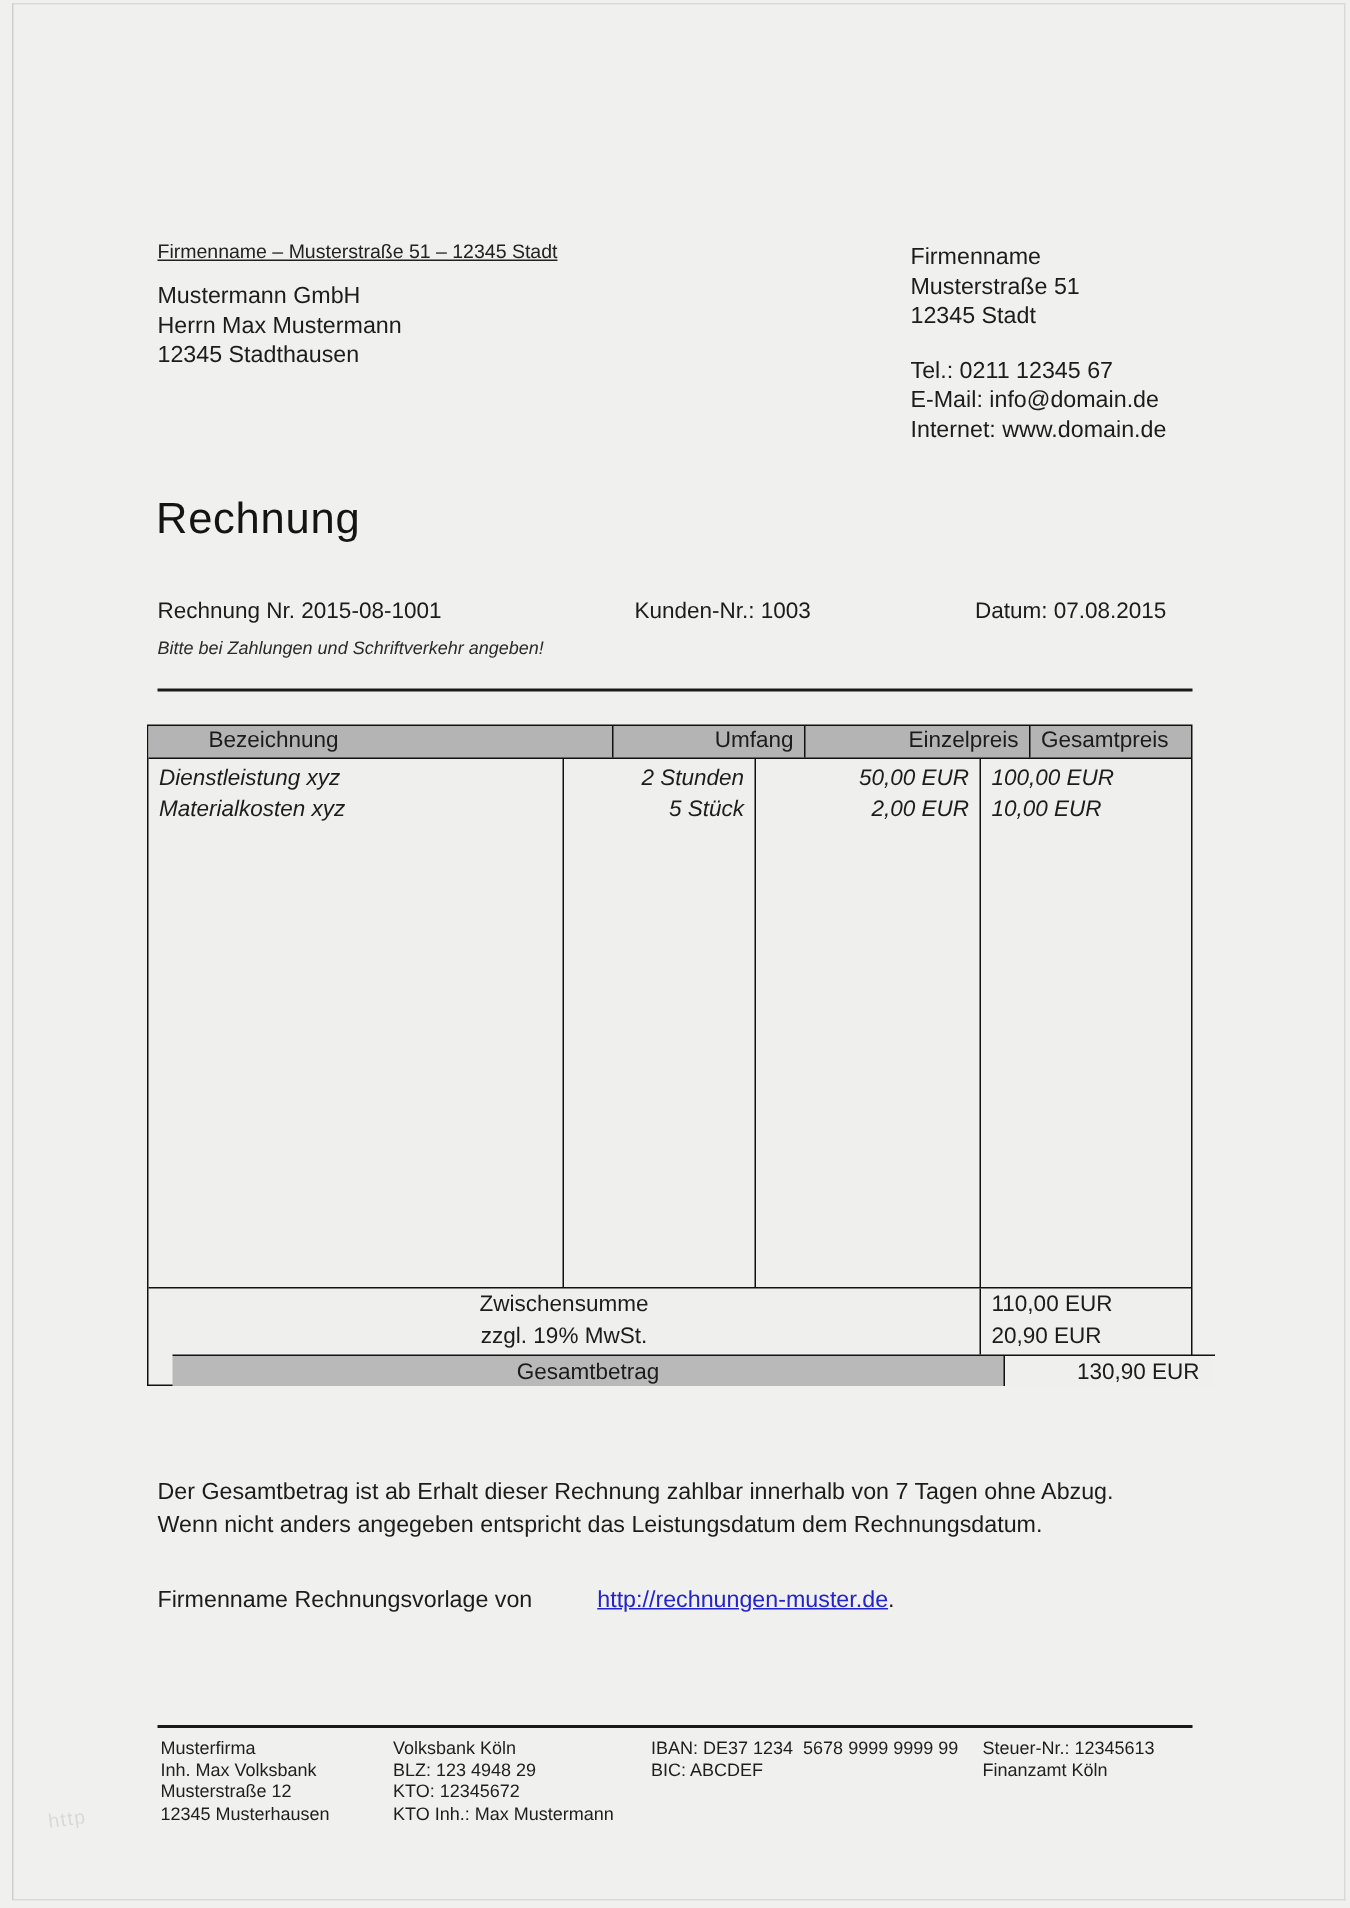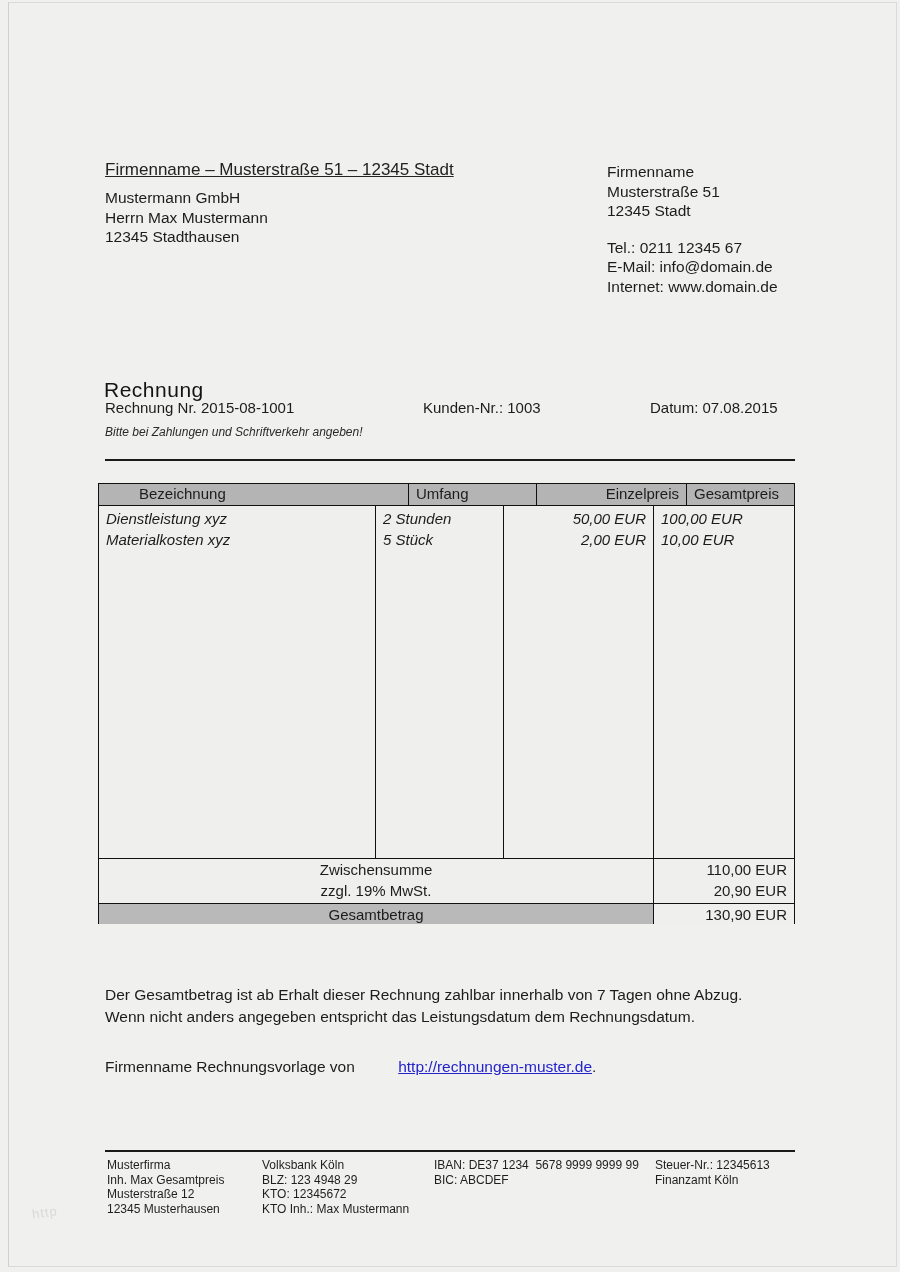--- a/index.html
+++ b/index.html
@@ -22,34 +22,33 @@
     left: 8px; top: 2px; right: 3px; bottom: 5px;
     border: 1px solid #dadad8;
     border-left-color: #cfcfcd;
     pointer-events: none;
   }
   .abs { position: absolute; }
 
   
   .sender-line {
     left: 105px; top: 160px;
-    font-size: 17px;
+    font-size: 13px;
     text-decoration: underline;
     color: #222;
   }
   .recipient { left: 105px; top: 188px; font-size: 15.5px; line-height: 19.5px; }
   .company   { left: 607px; top: 162px; font-size: 15.5px; line-height: 19.5px; }
   .company .gap { height: 17px; }
 
   .title {
     left: 104px; top: 330px;
-    font-size: 21px;
+    font-size: 29px;
     letter-spacing: 0.5px;
     color: #141414;
-    margin-top: 48px;
   }
 
   .meta-row { left: 0; top: 399px; width: 900px; font-size: 15px; }
   .meta-invoice  { position: absolute; left: 105px; top: 0; }
   .meta-customer { position: absolute; left: 423px; top: 0; }
   .meta-date     { position: absolute; left: 650px; top: 0; }
   .meta-note {
     left: 105px; top: 425px;
     font-size: 12px;
     font-style: italic;
@@ -74,33 +73,34 @@
   .t-head {
     height: 22px;
     background: #b4b4b4;
     border-bottom: 1px solid #111;
     padding-left: 33px;
   }
   .t-head .t-cell { line-height: 20px; }
   .t-body { height: 353px; border-bottom: 1px solid #111; font-style: italic; }
   .t-cell { height: 100%; padding: 0 7px; overflow: hidden; }
   .c1 { width: 277px; border-right: 1px solid #111; }
-  .c2 { width: 128px; border-right: 1px solid #111; text-align: left; }
+  .c2 { width: 128px; border-right: 1px solid #111; text-align: right; }
   .c3 { width: 150px; border-right: 1px solid #111; text-align: right; }
   .c4 { flex: 1; text-align: left; }
   .t-line { line-height: 21px; white-space: nowrap; }
   .t-body .t-cell { padding-top: 2px; }
 
   .t-subtotal { height: 44px; }
   .t-total {
     height: 21px;
     border-top: 1px solid #111;
+    margin-left: 16px;
   }
   .t-wide { width: 555px; border-right: 1px solid #111; padding: 0 7px; text-align: center; }
-  .t-amount { flex: 1; text-align: right; padding: 0 7px; }
+  .t-amount { flex: 1; text-align: left; padding: 0 7px; }
   .t-subtotal .t-line, .t-total .t-line { line-height: 21px; }
   .t-total .t-wide { background: #b9b9b9; }
   .t-total .t-amount { background: #efefed; padding-left: 48px; }
 
   
   .terms {
     left: 105px; top: 984px;
     width: 645px;
     font-size: 15.5px;
     line-height: 21.5px;
@@ -216,21 +216,21 @@
   </div>
 
   <div class="abs source-line">
     <span>Firmenname Rechnungsvorlage von </span><a href="#">http://rechnungen-muster.de</a><span>.</span>
   </div>
 
   <div class="abs footer-rule"></div>
   <div class="abs footer">
     <div class="f-col f-col1">
       <div class="footer-line">Musterfirma</div>
-      <div class="footer-line">Inh. Max Gesamtpreis</div>
+      <div class="footer-line">Inh. Max Volksbank</div>
       <div class="footer-line">Musterstraße 12</div>
       <div class="footer-line">12345 Musterhausen</div>
     </div>
     <div class="f-col f-col2">
       <div class="footer-line">Volksbank Köln</div>
       <div class="footer-line">BLZ: 123 4948 29</div>
       <div class="footer-line">KTO: 12345672</div>
       <div class="footer-line">KTO Inh.: Max Mustermann</div>
     </div>
     <div class="f-col f-col3">

